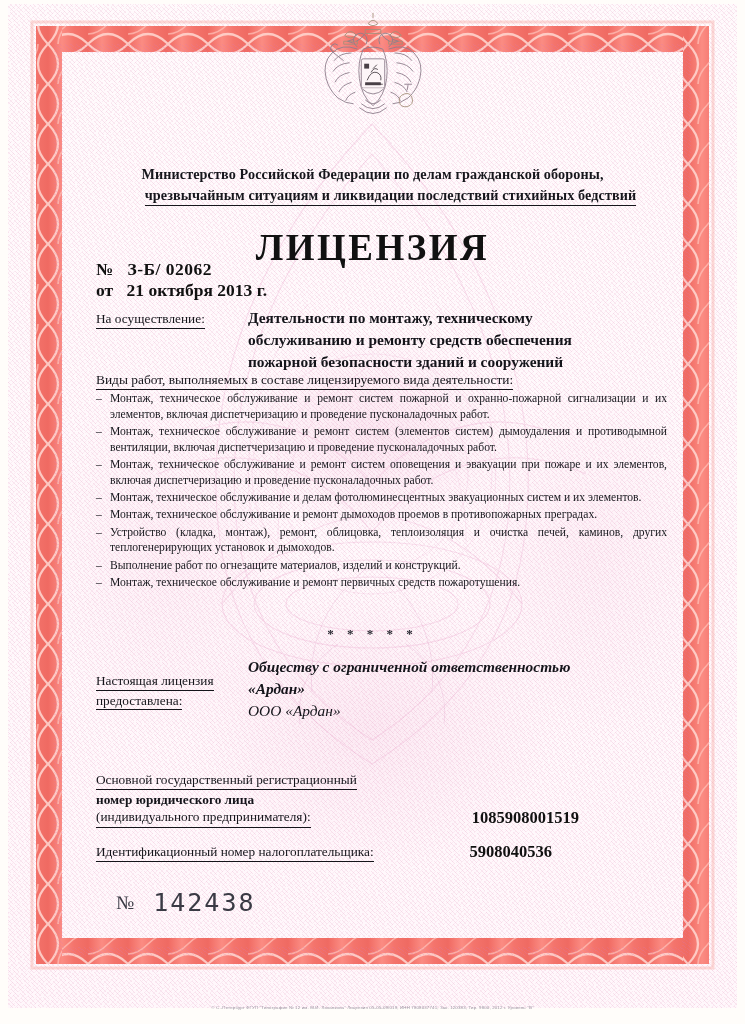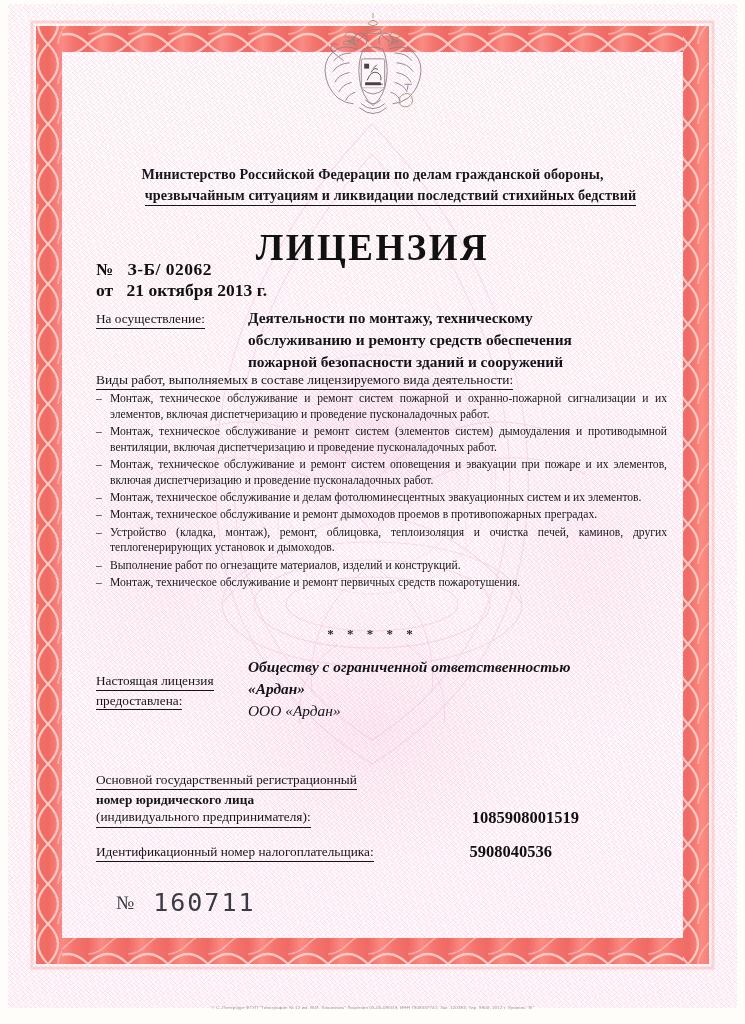--- a/index.html
+++ b/index.html
@@ -301,20 +301,20 @@
         </div>
       </div>
 
       <div class="inn">
         <span class="lbl-u">Идентификационный номер налогоплательщика:</span>
         <span class="value">5908040536</span>
       </div>
 
       <div class="serial">
         <span class="nsym">№</span>
-        <span>160711</span>
+        <span>142438</span>
       </div>
 
     </div>
   </div>
 
   <div class="imprint">© С.-Петербург ФГУП "Типография № 12 им. М.И. Лоханкова" Лицензия 05-05-09/019, ИНН 7808037741, Зак. 120383, Тир. 9800, 2012 г. Уровень "В"</div>
 </div>
 
 </body></html>

